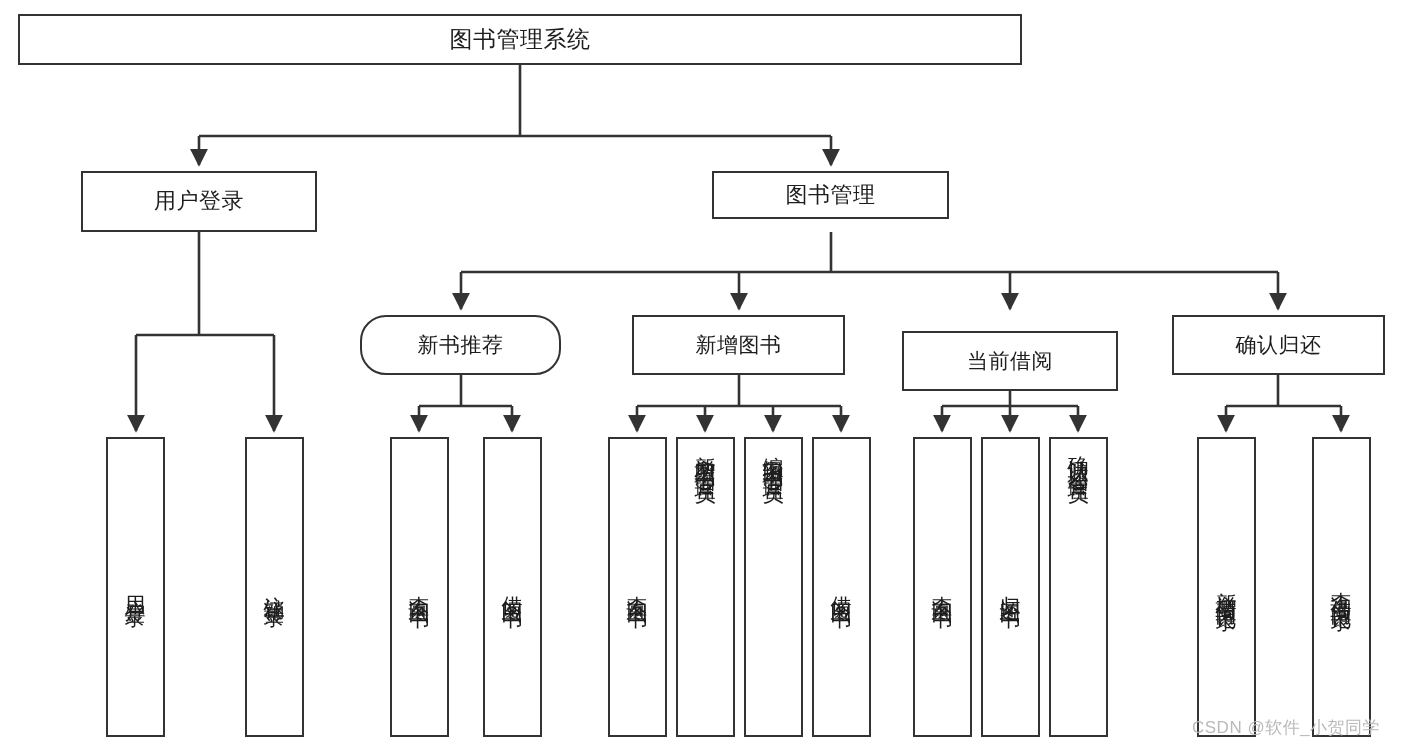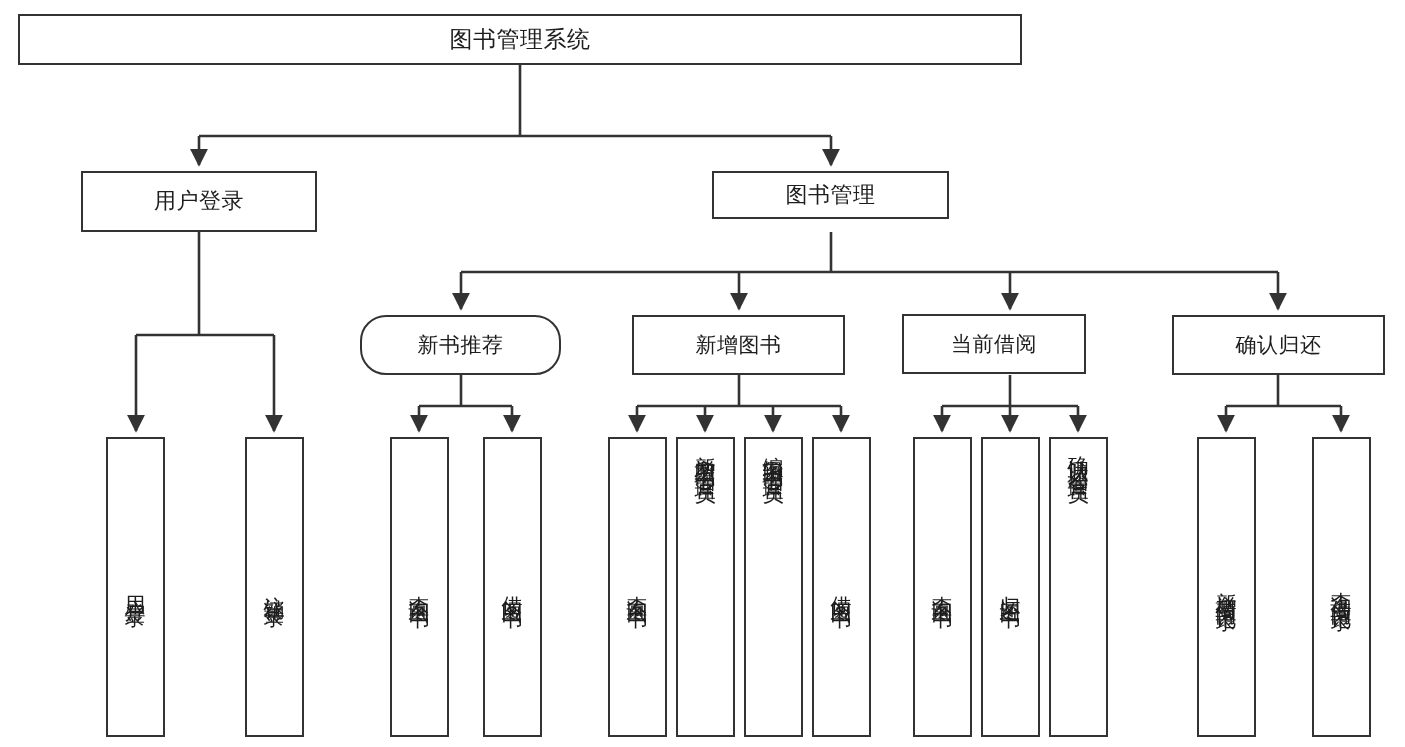--- a/index.html
+++ b/index.html
@@ -136,21 +136,21 @@
   <div class="node level2" style="left:712px; top:171px; width:237px; height:48px;">
     <span class="label">图书管理</span>
   </div>
 
   <div class="node level3" style="left:360px; top:315px; width:201px; height:60px;border-radius:26px;">
     <span class="label">新书推荐</span>
   </div>
   <div class="node level3" style="left:632px; top:315px; width:213px; height:60px;">
     <span class="label">新增图书</span>
   </div>
-  <div class="node level3" style="left:902px; top:314px; width:184px; height:60px;text-align:center;">
+  <div class="node level3" style="left:902px; top:331px; width:216px; height:60px;text-align:center;">
     <span class="label">当前借阅</span>
   </div>
   <div class="node level3" style="left:1172px; top:315px; width:213px; height:60px;">
     <span class="label">确认归还</span>
   </div>
 
   <div class="node leaf center" style="left:106px; top:437px; width:59px; height:300px;">
     <span class="label">用户登录</span>
   </div>
   <div class="node leaf center" style="left:245px; top:437px; width:59px; height:300px;">
@@ -187,14 +187,15 @@
     <span class="label">确认归还（管理员）</span>
   </div>
 
   <div class="node leaf center" style="left:1197px; top:437px; width:59px; height:300px;">
     <span class="label">新增借阅记录</span>
   </div>
   <div class="node leaf center" style="left:1312px; top:437px; width:59px; height:300px;">
     <span class="label">查询借阅记录</span>
   </div>
 
+  <div class="watermark" style="left:1192px; top:716px;">CSDN @软件_小贺同学</div>
 
 </div>
 
 </body></html>

